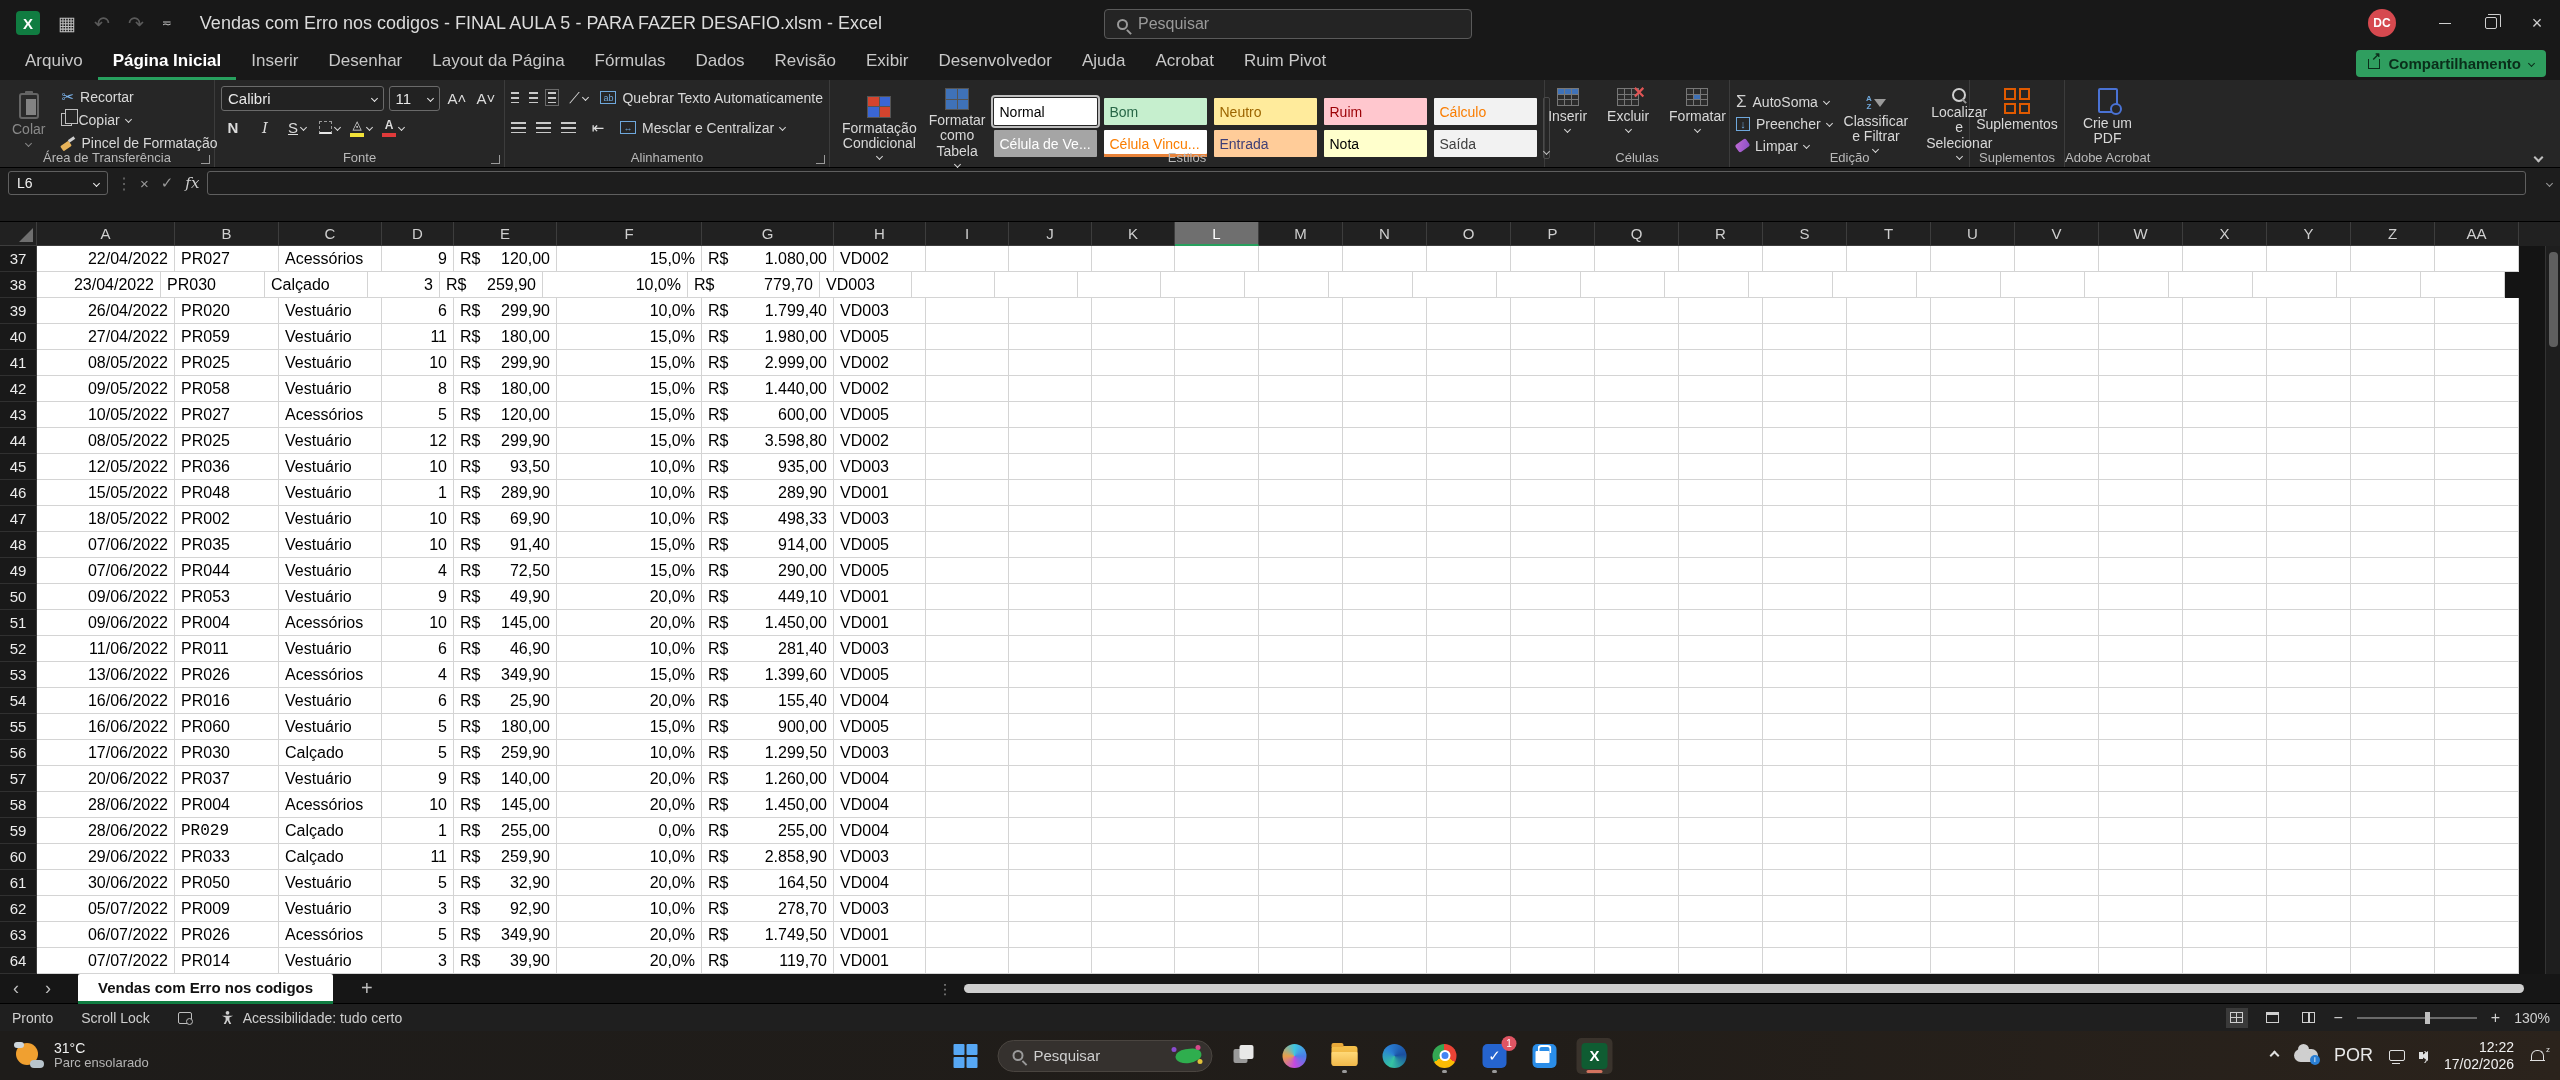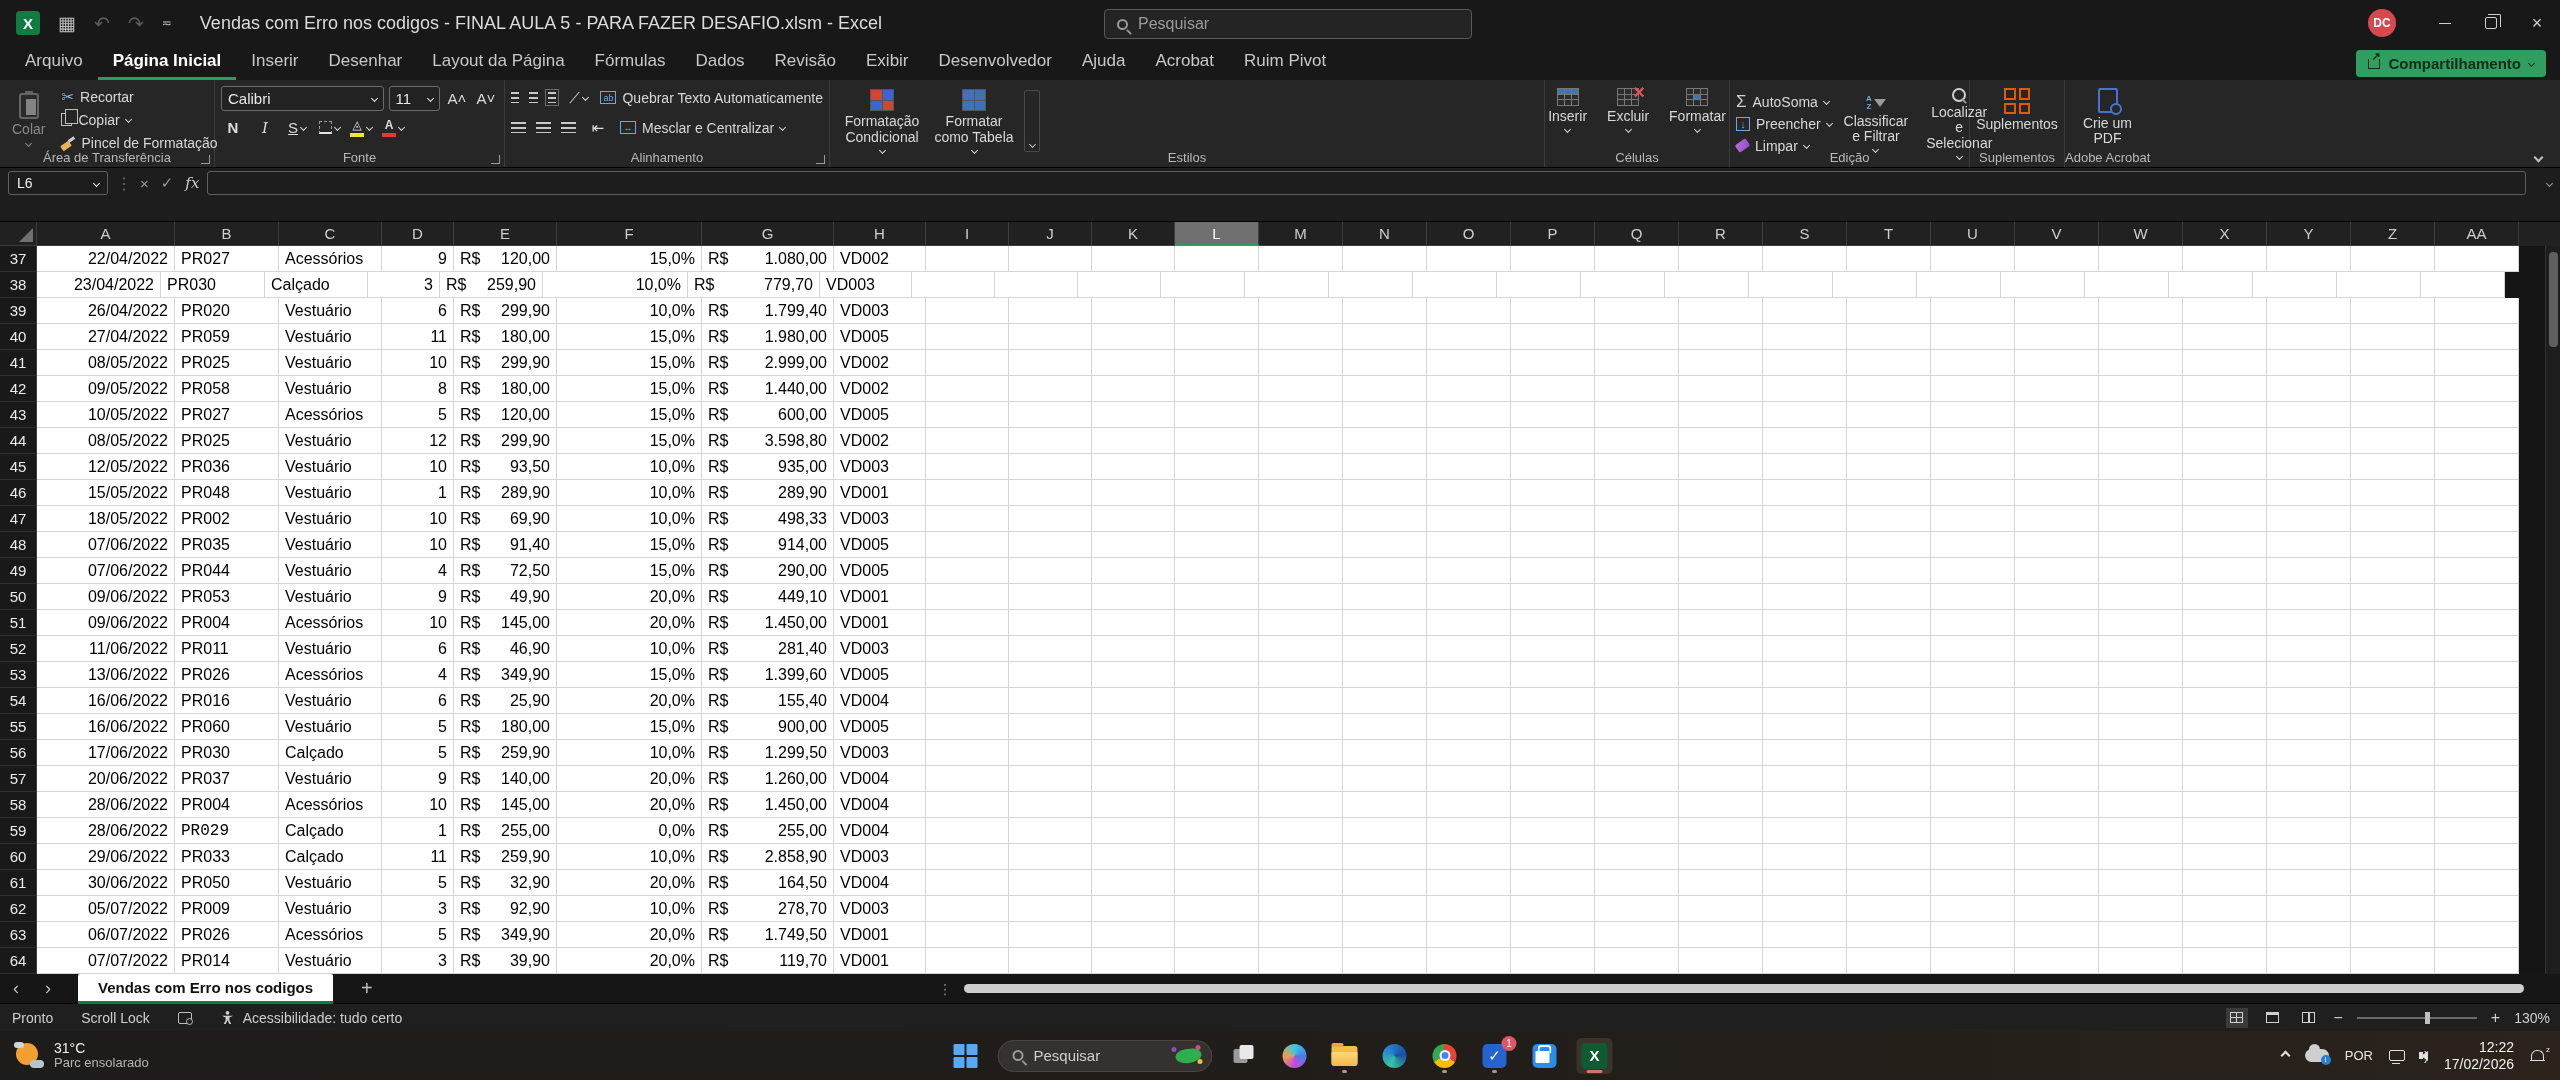--- a/index.html
+++ b/index.html
@@ -172,21 +172,21 @@
   .excel-tile{width:26px;height:26px;border-radius:4px;background:#0f5c32;position:relative;display:flex;align-items:center;justify-content:center}
   .excel-tile span{color:#fff;font-weight:bold;font-size:15px}
   .tb-item.active-app{background:#3a332c}
   .run-dot{position:absolute;bottom:1px;left:50%;transform:translateX(-50%);width:5px;height:3px;border-radius:2px;background:#9a9a9a}
   .run-dot.wide{width:16px;background:#d4735f}
   .tray{position:absolute;right:0;display:flex;align-items:center;gap:16px;padding-right:14px;height:49px}
   .tray-ic{color:#e0e0e0;display:flex;align-items:center;justify-content:center}
   .cloud{width:24px;height:13px;background:#cfcfcf;border-radius:8px;position:relative}
   .cloud::before{content:"";position:absolute;width:11px;height:11px;background:#cfcfcf;border-radius:50%;left:4px;top:-5px}
   .cloud::after{content:"";position:absolute;width:10px;height:10px;border-radius:50%;background:#2a7fd4;right:-2px;bottom:-3px;color:#fff;font-size:8px;content:"i";text-align:center;line-height:10px}
-  .lang{font-size:13px;color:#e8e8e8}
+  .lang{font-size:18px;color:#e8e8e8}
   .monitor{width:16px;height:11px;border:1.5px solid #e0e0e0;border-radius:2px;position:relative}
   .monitor::after{content:"";position:absolute;width:8px;height:1.5px;background:#e0e0e0;left:2.5px;bottom:-4px}
   .speaker{width:0;height:0;border-top:5px solid transparent;border-bottom:5px solid transparent;border-right:7px solid #e0e0e0;position:relative}
   .speaker::before{content:"";position:absolute;width:4px;height:7px;background:#e0e0e0;left:-2px;top:-3.5px}
   .speaker::after{content:")";position:absolute;left:3px;top:-8px;color:#e0e0e0;font-size:13px}
   .clock{display:flex;flex-direction:column;align-items:flex-end;line-height:1.2;font-size:14px;color:#f0f0f0}
   .bell{width:16px;height:16px;position:relative}
   .bell::before{content:"";position:absolute;width:11px;height:10px;border:1.5px solid #e0e0e0;border-bottom:none;border-radius:6px 6px 0 0;left:1px;top:2px}
   .bell::after{content:"";position:absolute;width:15px;height:1.5px;background:#e0e0e0;left:0;top:12px}
   .bell .z{position:absolute;right:-4px;top:-3px;font-size:8px;color:#e0e0e0}
@@ -362,20 +362,32 @@
         <div class="bigbtn" style="width:92px">
           <span class="ft-ic">
               <span></span>
               <span></span>
               <span></span>
               <span></span>
             </span>
           <span>Formatar como Tabela</span>
             <span class="chev sm"></span>
         </div>
+        <div id="style-gallery">
+            <div class="chip sel" style="background: rgb(255, 255, 255); color: rgb(0, 0, 0);">Normal</div>
+            <div class="chip" style="background: rgb(198, 239, 206); color: rgb(39, 103, 70);">Bom</div>
+            <div class="chip" style="background: rgb(255, 235, 156); color: rgb(156, 101, 0);">Neutro</div>
+            <div class="chip" style="background: rgb(255, 199, 206); color: rgb(156, 0, 6);">Ruim</div>
+            <div class="chip" style="background: rgb(242, 242, 242); color: rgb(250, 125, 0);">Cálculo</div>
+            <div class="chip" style="background: rgb(165, 165, 165); color: rgb(255, 255, 255);">Célula de Ve...</div>
+            <div class="chip" style="background: rgb(255, 255, 255); color: rgb(250, 125, 0); box-shadow: rgb(232, 131, 58) 0px -3px 0px inset;">Célula Vincu...</div>
+            <div class="chip" style="background: rgb(255, 204, 153); color: rgb(63, 63, 118);">Entrada</div>
+            <div class="chip" style="background: rgb(255, 255, 204); color: rgb(0, 0, 0);">Nota</div>
+            <div class="chip" style="background: rgb(242, 242, 242); color: rgb(63, 63, 63);">Saída</div>
+          </div>
         <div class="gal-scroll" style="height:62px">
             <span class="chev sm"></span>
           </div>
       </div>
       <div class="rgroup-label">Estilos</div>
     </div>
 
     <div class="rgroup" style="width:185px">
       <div class="row" style="gap:8px;justify-content:center">
         <div class="bigbtn">

